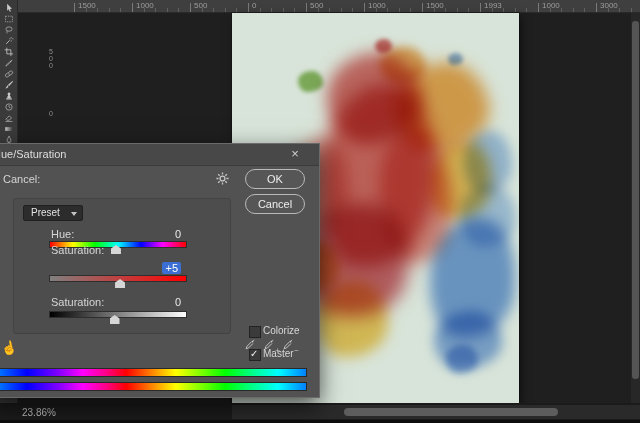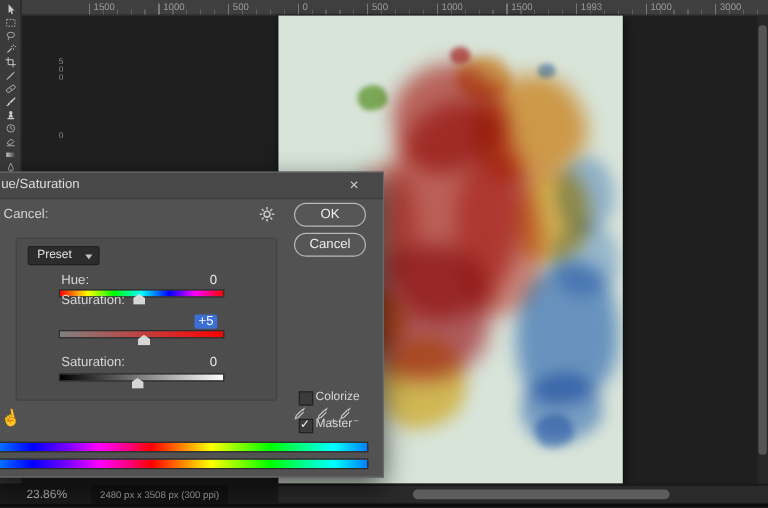--- a/index.html
+++ b/index.html
@@ -254,21 +254,20 @@
     <div class="blob" style="left:216px;top:40px;width:15px;height:12px;background:#6b98d8;opacity:.75;filter:blur(2px)"></div>
     <div class="blob" style="left:64px;top:324px;width:13px;height:11px;background:#ecbc45;opacity:.8;filter:blur(1px)"></div>
   </div>
 
   <div class="vscroll-track">
     <div class="vscroll-thumb"></div>
   </div>
 
   <div class="statusbar">
     <span class="zoom-text">23.86%</span>
-    <span class="doc-chip">2480 px x 3508 px (300 ppi)</span>
   </div>
   <div class="hscroll-track">
     <div class="hscroll-thumb"></div>
   </div>
   <div class="bottom-edge"></div>
 
   <div class="dialog">
     <div class="dlg-titlebar">
       <span class="dlg-title">Hue/Saturation</span>
       <span class="dlg-close">×</span>

